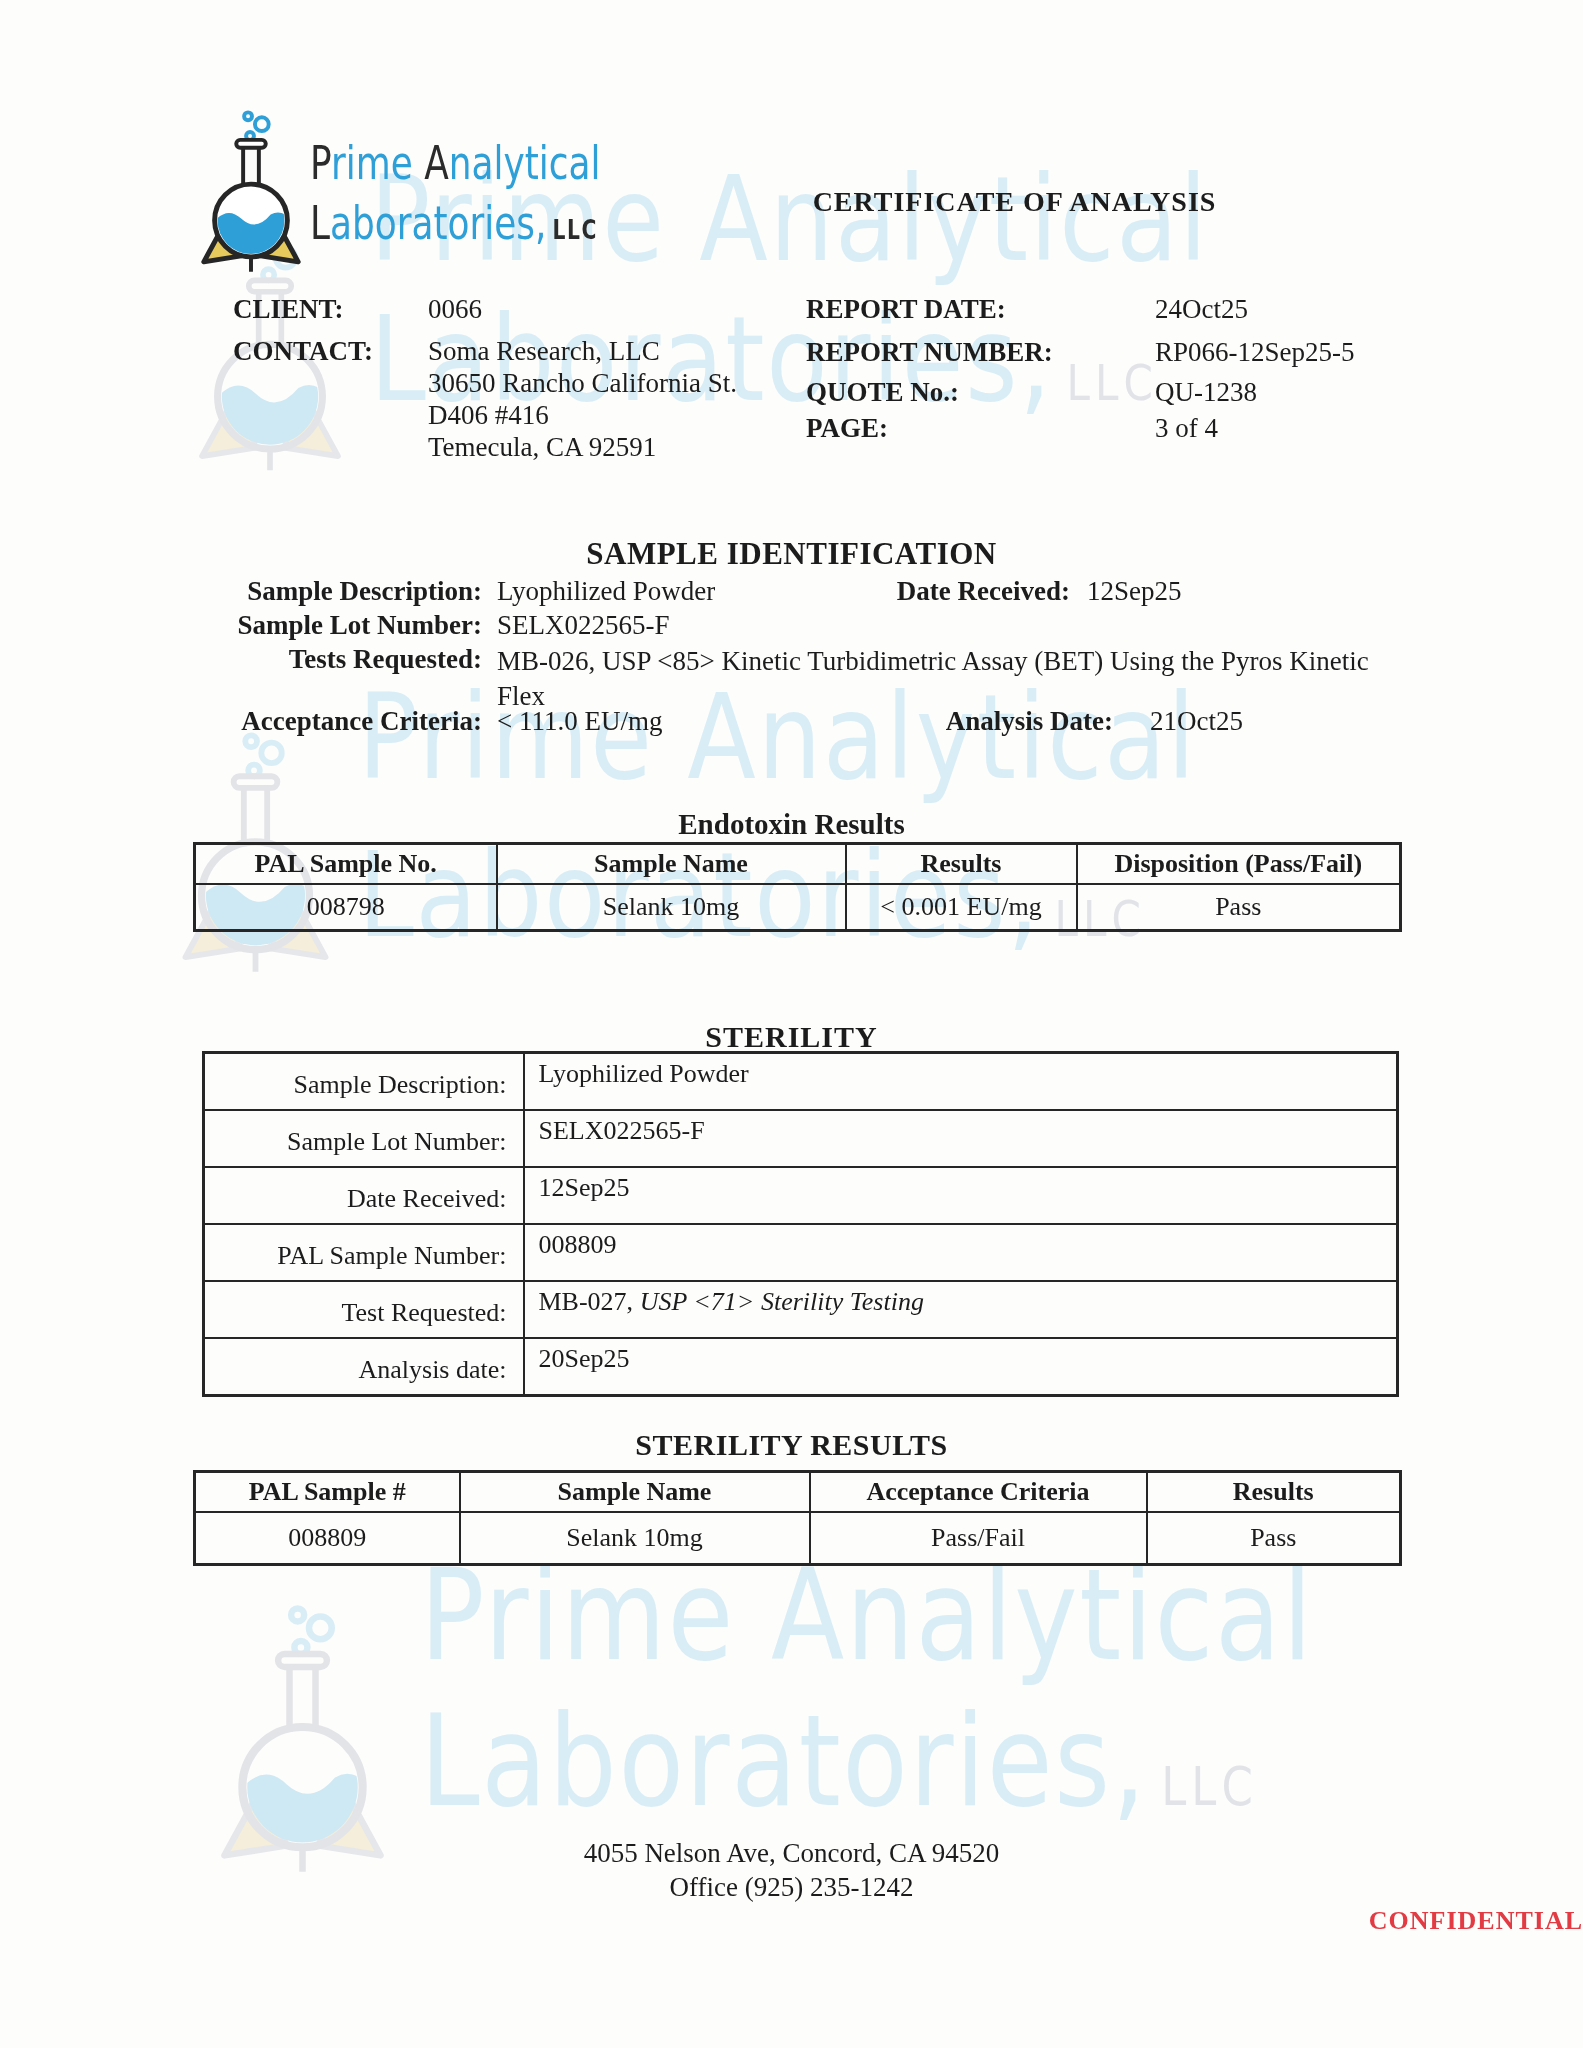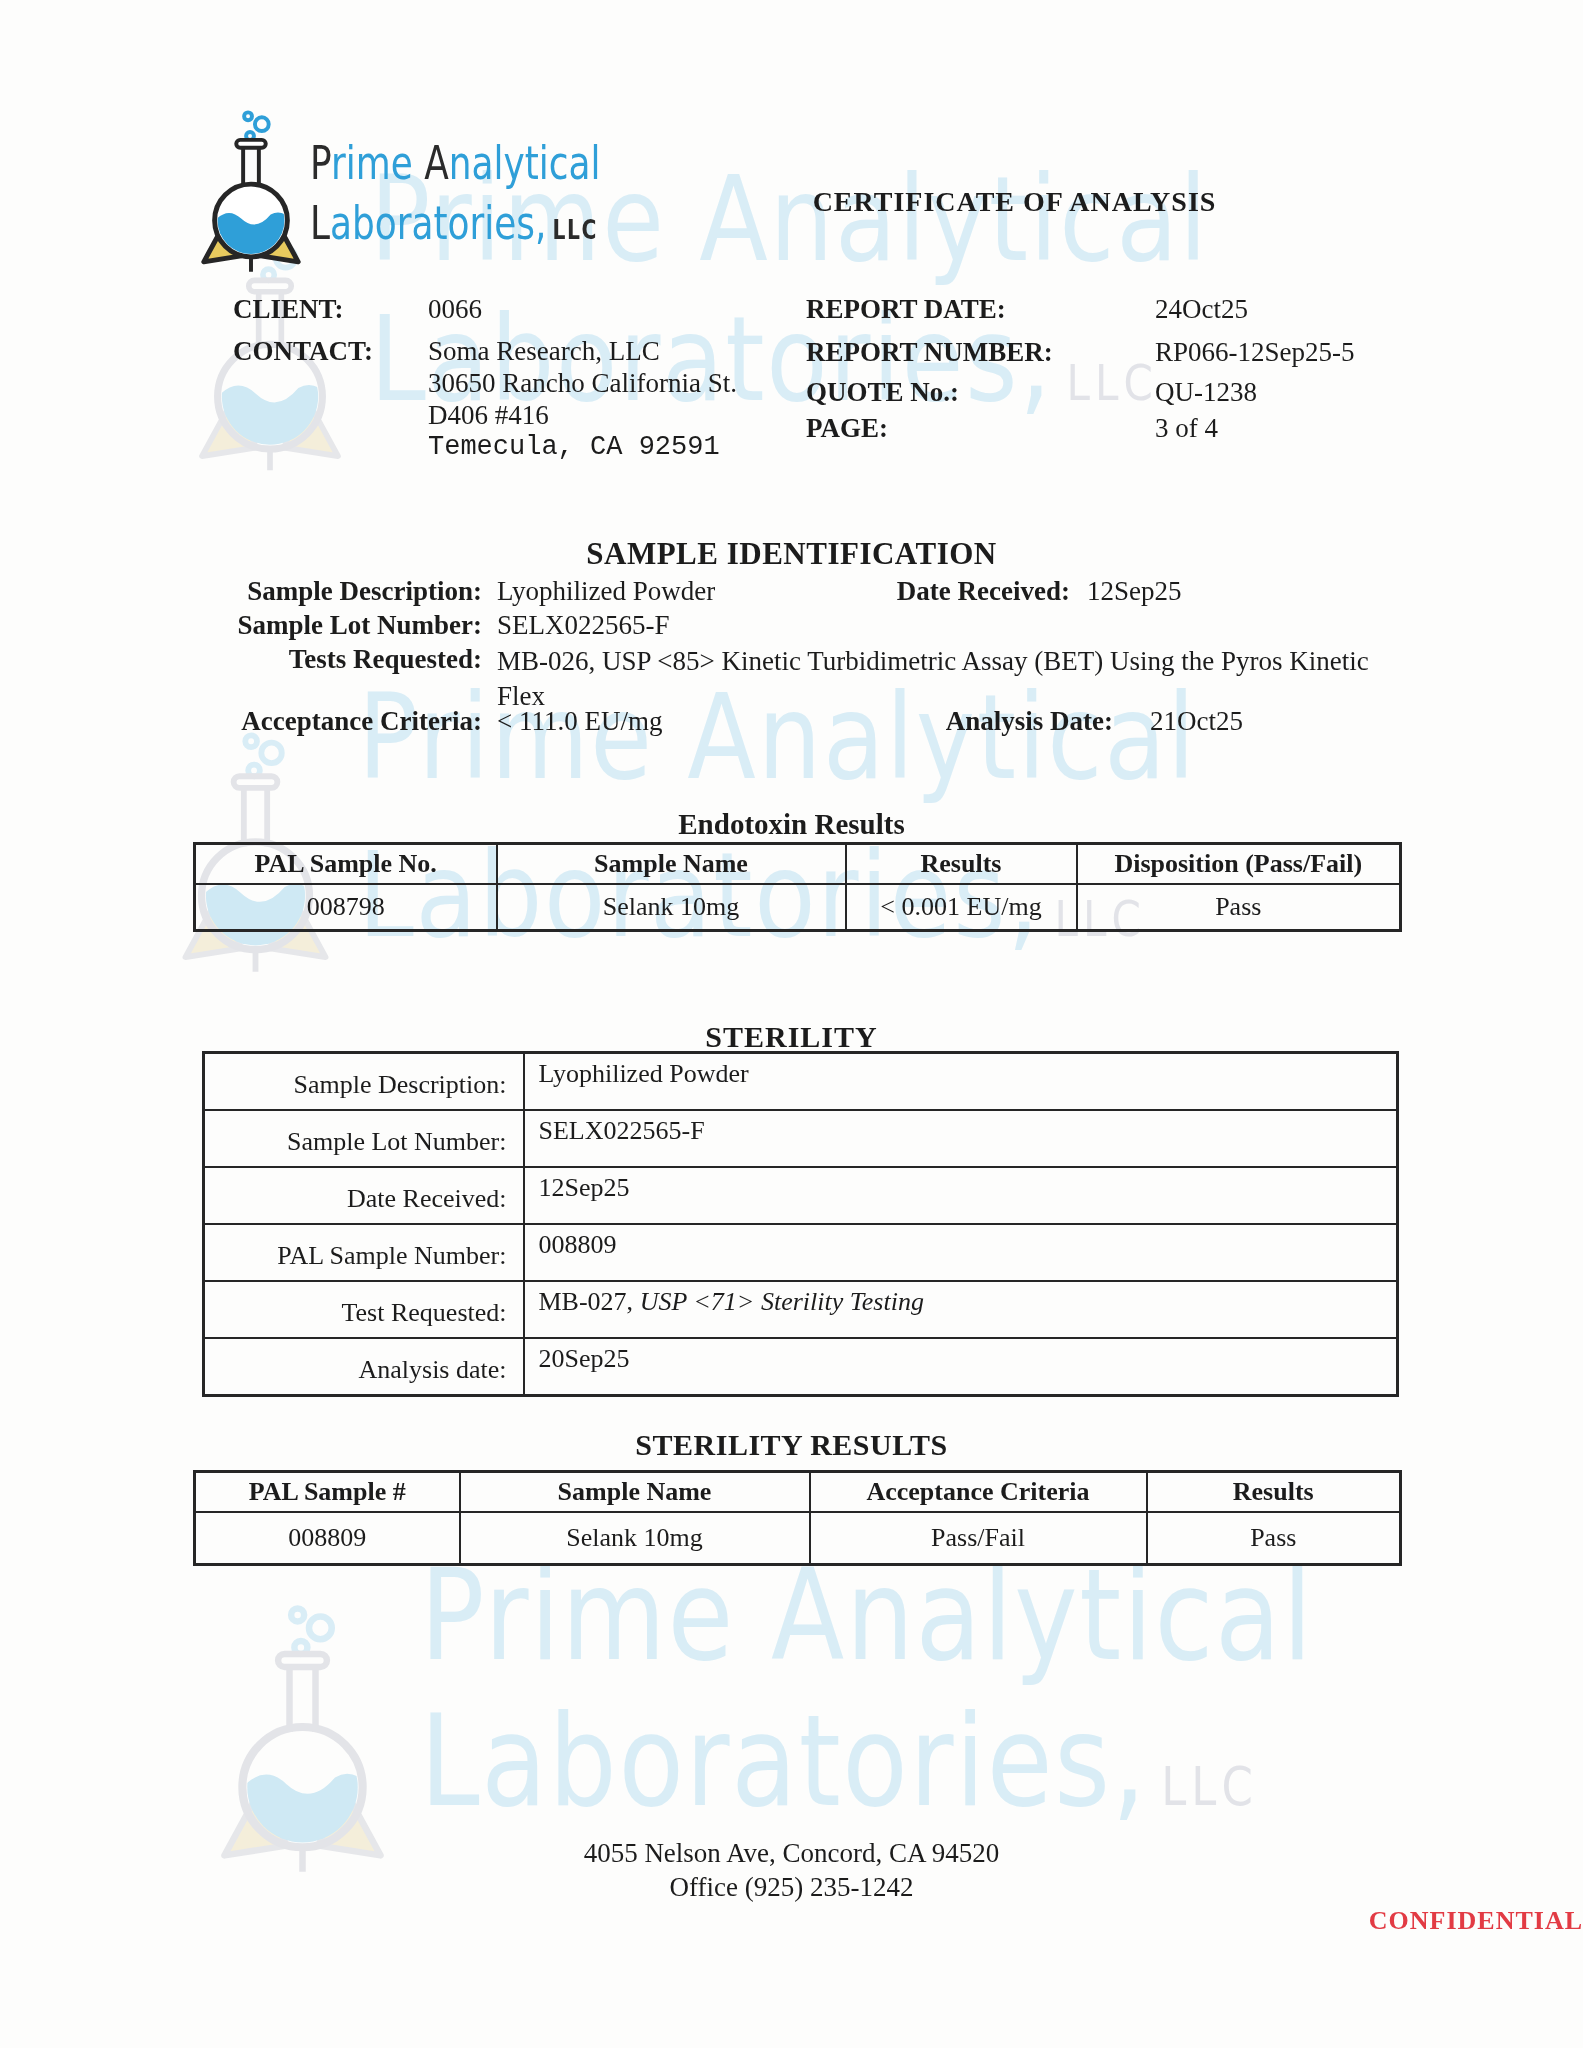--- a/index.html
+++ b/index.html
@@ -159,21 +159,21 @@
   <div class="abs logo-line" style="left:310px;top:198px;"><span class="dark">L</span><span class="blue">aboratories,</span><span class="dark logo-llc">LLC</span></div>
 
   <div class="abs doc-title">CERTIFICATE OF ANALYSIS</div>
 
   <div class="abs lbl" style="left:233px;top:294px;">CLIENT:</div>
   <div class="abs val" style="left:428px;top:294px;">0066</div>
   <div class="abs lbl" style="left:233px;top:336px;">CONTACT:</div>
   <div class="abs val" style="left:428px;top:336px;">Soma Research, LLC</div>
   <div class="abs val" style="left:428px;top:368px;">30650 Rancho California St.</div>
   <div class="abs val" style="left:428px;top:400px;">D406 #416</div>
-  <div class="abs val" style="left:428px;top:432px;font-family:Liberation Mono, monospace;">Temecula, CA 92591</div>
+  <div class="abs val" style="left:428px;top:432px;">Temecula, CA 92591</div>
 
   <div class="abs lbl" style="left:806px;top:294px;">REPORT DATE:</div>
   <div class="abs val" style="left:1155px;top:294px;">24Oct25</div>
   <div class="abs lbl" style="left:806px;top:337px;">REPORT NUMBER:</div>
   <div class="abs val" style="left:1155px;top:337px;">RP066-12Sep25-5</div>
   <div class="abs lbl" style="left:806px;top:377px;">QUOTE No.:</div>
   <div class="abs val" style="left:1155px;top:377px;">QU-1238</div>
   <div class="abs lbl" style="left:806px;top:413px;">PAGE:</div>
   <div class="abs val" style="left:1155px;top:413px;">3 of 4</div>
 

